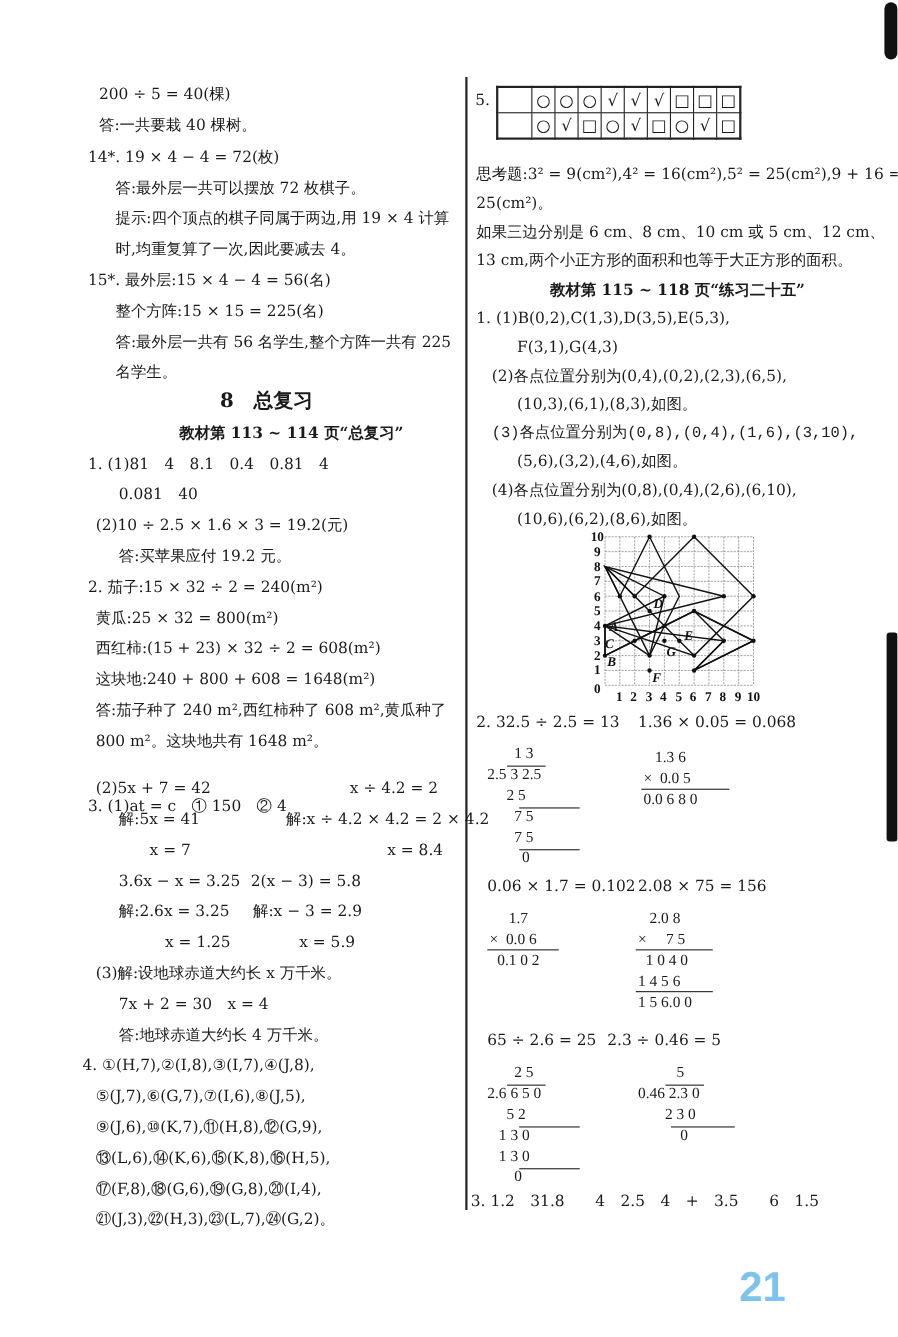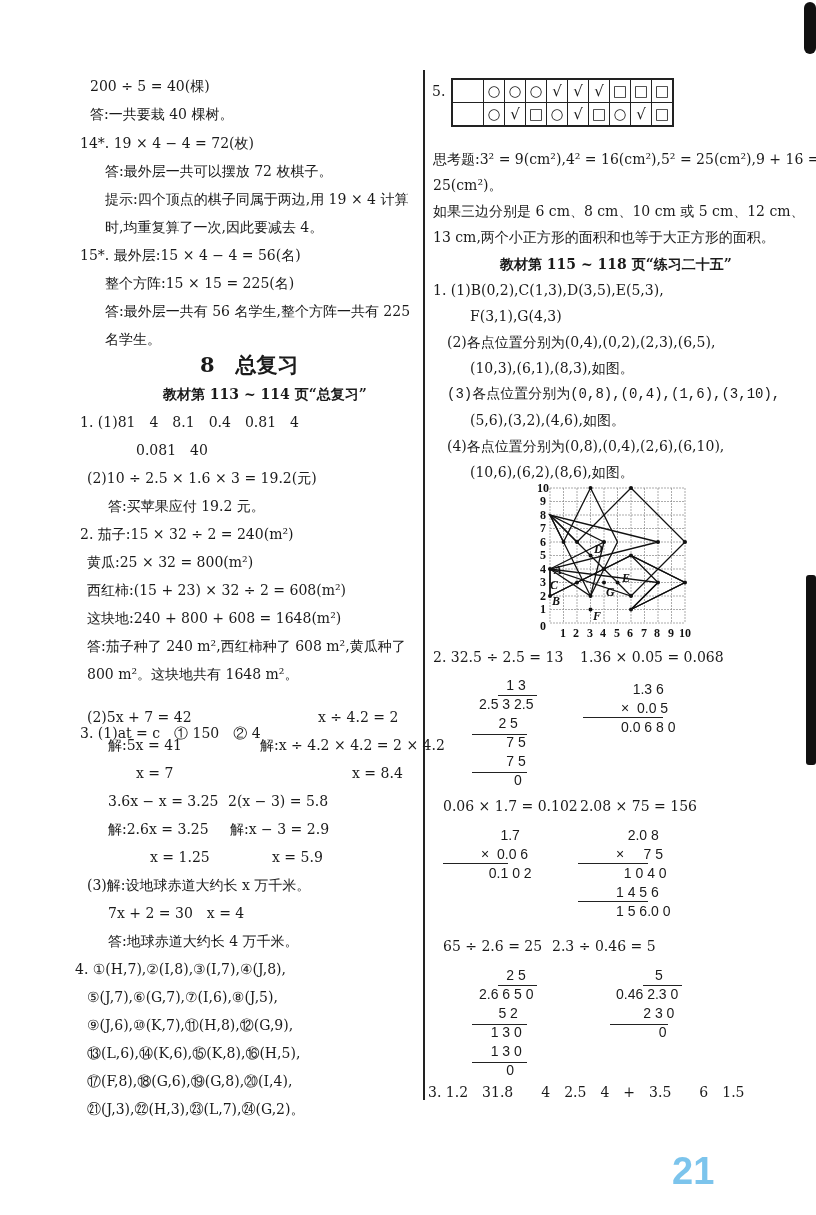--- a/index.html
+++ b/index.html
@@ -7,21 +7,21 @@
          font-family:"DejaVu Serif","Liberation Serif",serif; color:#1a1a1a; font-size:14px; }
   .ln { position:absolute; white-space:pre; line-height:18px; }
   .b { font-weight:bold; }
   .vrule { position:absolute; left:423px; top:70px; width:2px; height:1030px; background:#222; }
   .edge-mark { position:absolute; background:#111; border-radius:6px; }
   table.t5 { position:absolute; left:451px; top:78px; border-collapse:collapse; }
   table.t5 td { border:1px solid #222; width:20px; height:22px; text-align:center; font-size:15px; padding:0; }
   table.t5 td.first { width:30px; }
   table.t5 { border:2px solid #222; }
   .grid { position:absolute; left:530px; top:480px; }
-  .calc { position:absolute; font-family:Liberation Sans, sans-serif; font-size:14px; line-height:19px; white-space:pre;margin-left:36px; }
+  .calc { position:absolute; font-family:Liberation Serif, serif; font-size:14px; line-height:19px; white-space:pre; }
   .pgnum { position:absolute; left:672px; top:1150px; font-family:"Liberation Sans",sans-serif;
            font-size:38px; font-weight:bold; color:#7cc4ec; }
   .ovl { border-top:1px solid #222; }
   .hbar { position:absolute; height:1px; background:#222; }
 </style>
 </head>
 <body>
 
 <div class="vrule"></div>
 <div class="edge-mark" style="left:804px;top:2px;width:12px;height:52px;"></div>
@@ -32,25 +32,25 @@
   <div class="ln" style="left:90px;top:105px;">答:一共要栽 40 棵树。</div>
   <div class="ln" style="left:80px;top:134px;">14*. 19 × 4 − 4 = 72(枚)</div>
   <div class="ln" style="left:105px;top:162px;">答:最外层一共可以摆放 72 枚棋子。</div>
   <div class="ln" style="left:105px;top:190px;">提示:四个顶点的棋子同属于两边,用 19 × 4 计算</div>
   <div class="ln" style="left:105px;top:218px;">时,均重复算了一次,因此要减去 4。</div>
   <div class="ln" style="left:80px;top:246px;">15*. 最外层:15 × 4 − 4 = 56(名)</div>
   <div class="ln" style="left:105px;top:274px;">整个方阵:15 × 15 = 225(名)</div>
   <div class="ln" style="left:105px;top:302px;">答:最外层一共有 56 名学生,整个方阵一共有 225</div>
   <div class="ln" style="left:105px;top:330px;">名学生。</div>
 
-  <div class="ln b" style="left:200px;top:356px;font-size:21px;">8　总复习</div>
+  <div class="ln b" style="left:200px;top:356px;font-size:18px;">8　总复习</div>
   <div class="ln b" style="left:163px;top:385px;">教材第 113 ~ 114 页“总复习”</div>
 
   <div class="ln" style="left:80px;top:413px;">1. (1)81　4　8.1　0.4　0.81　4</div>
-  <div class="ln" style="left:108px;top:441px;margin-left:28px;">0.081　40</div>
+  <div class="ln" style="left:108px;top:441px;">0.081　40</div>
   <div class="ln" style="left:87px;top:469px;">(2)10 ÷ 2.5 × 1.6 × 3 = 19.2(元)</div>
   <div class="ln" style="left:108px;top:497px;">答:买苹果应付 19.2 元。</div>
   <div class="ln" style="left:80px;top:525px;">2. 茄子:15 × 32 ÷ 2 = 240(m²)</div>
   <div class="ln" style="left:87px;top:553px;">黄瓜:25 × 32 = 800(m²)</div>
   <div class="ln" style="left:87px;top:581px;">西红柿:(15 + 23) × 32 ÷ 2 = 608(m²)</div>
   <div class="ln" style="left:87px;top:609px;">这块地:240 + 800 + 608 = 1648(m²)</div>
   <div class="ln" style="left:87px;top:637px;">答:茄子种了 240 m²,西红柿种了 608 m²,黄瓜种了</div>
   <div class="ln" style="left:87px;top:665px;">800 m²。这块地共有 1648 m²。</div>
   <div class="ln" style="left:80px;top:693px;margin-top:31px;">3. (1)at = c　① 150　② 4</div>
 

